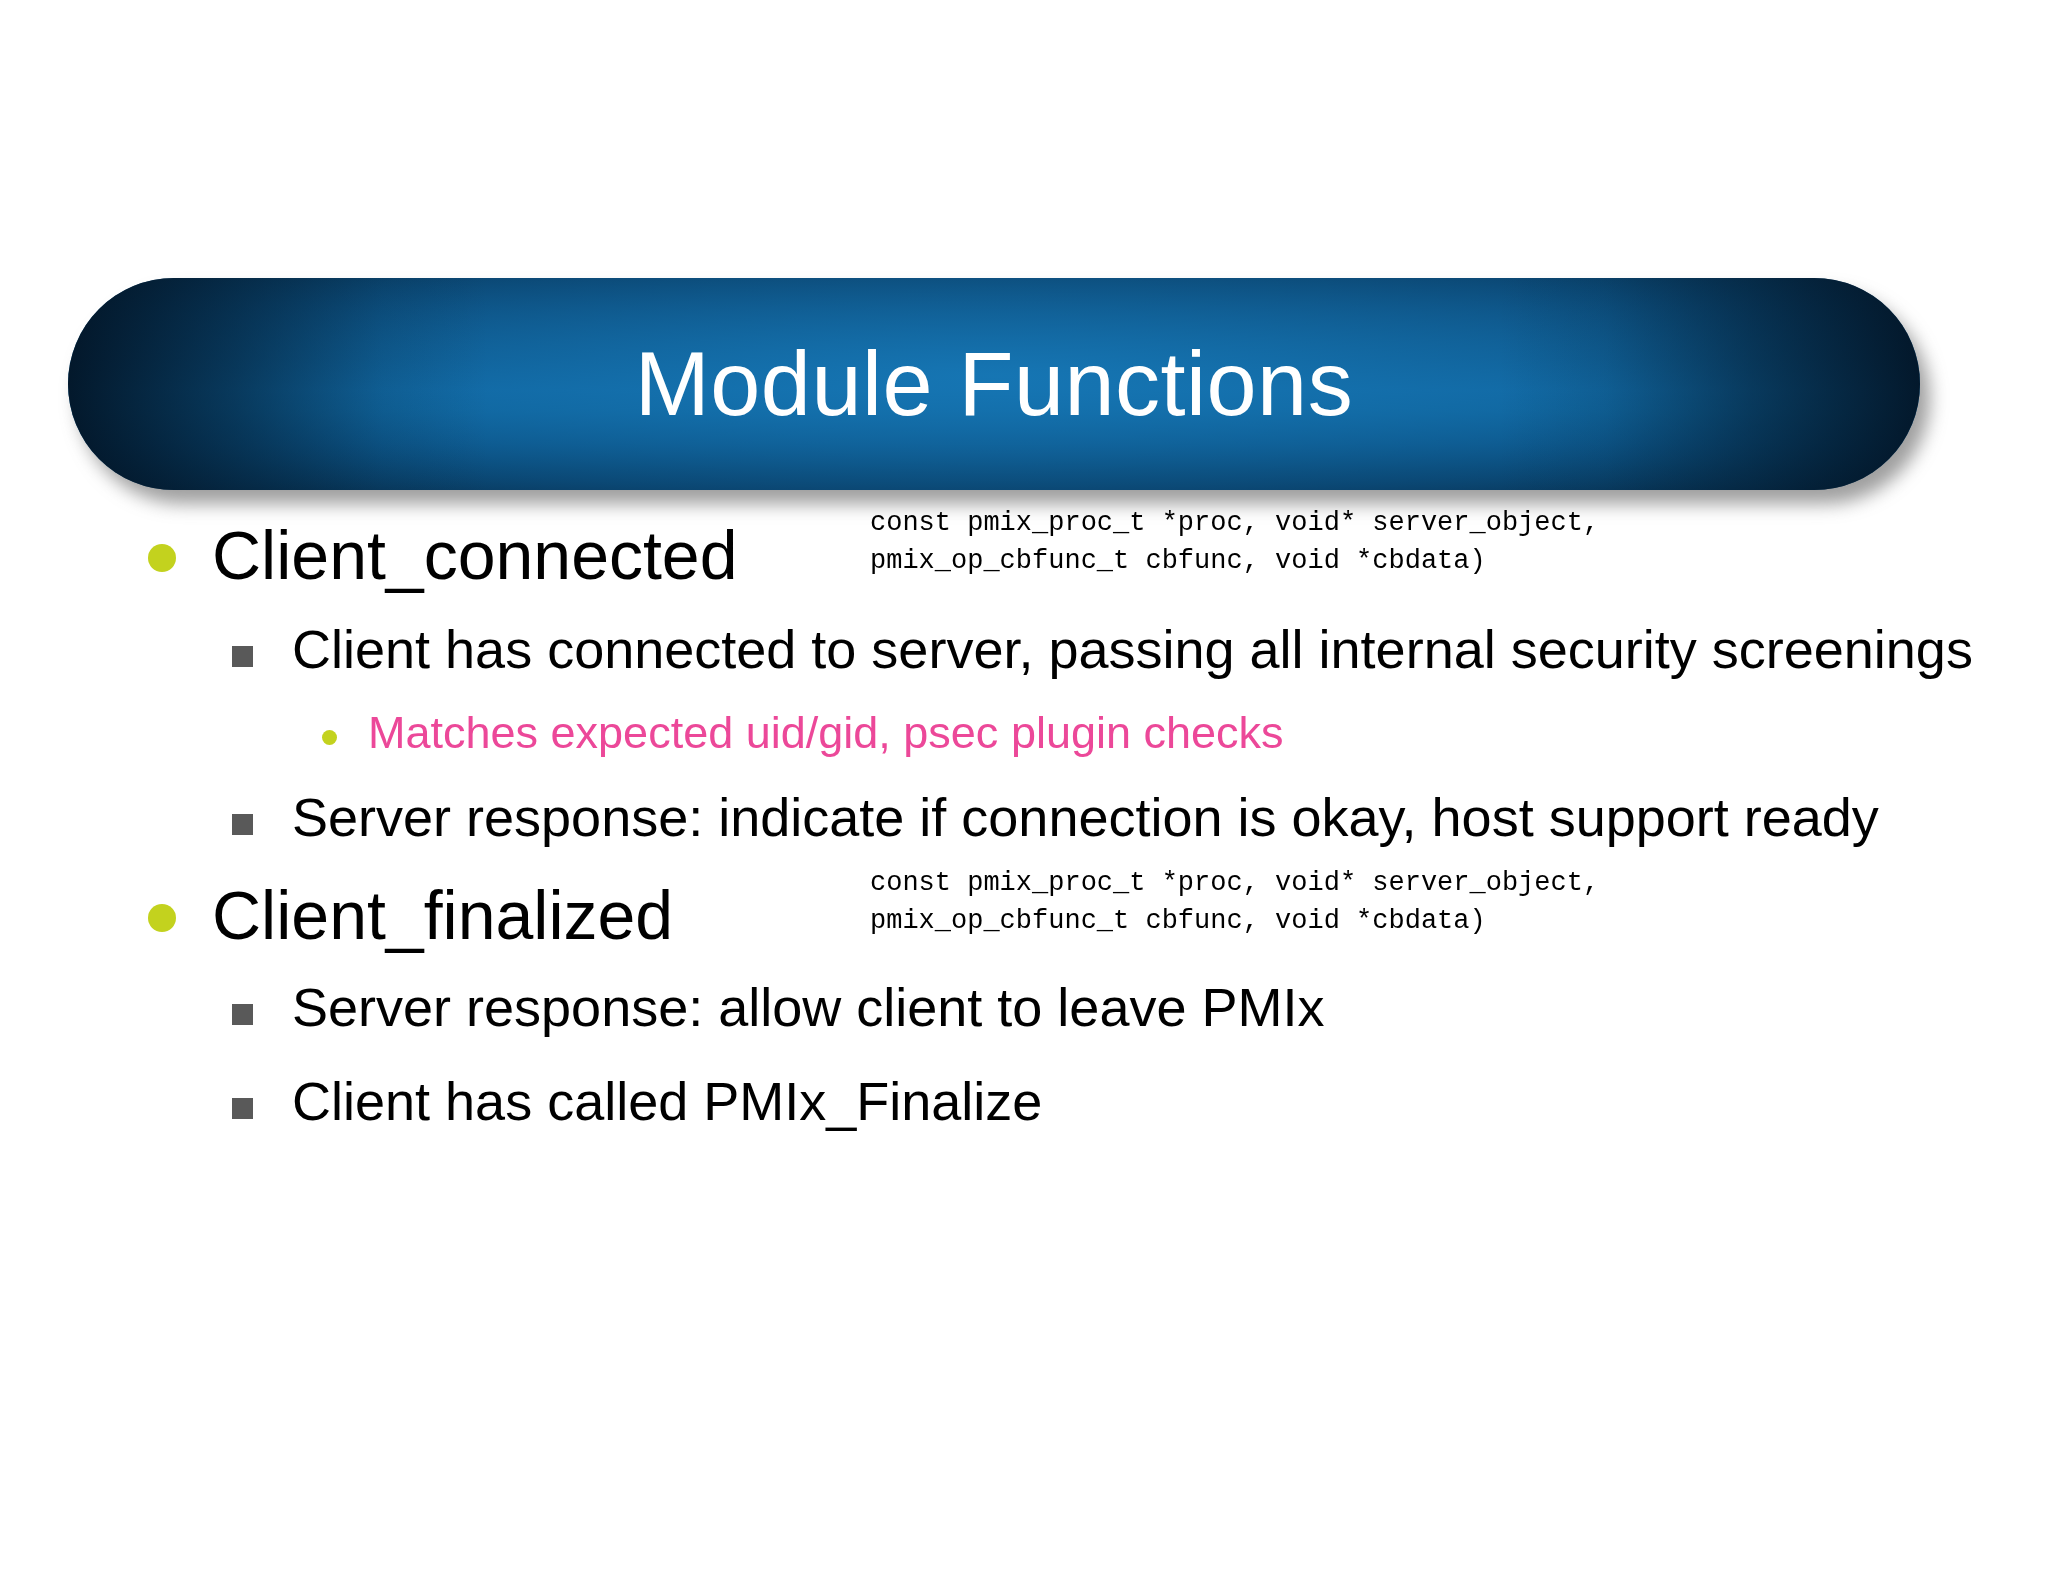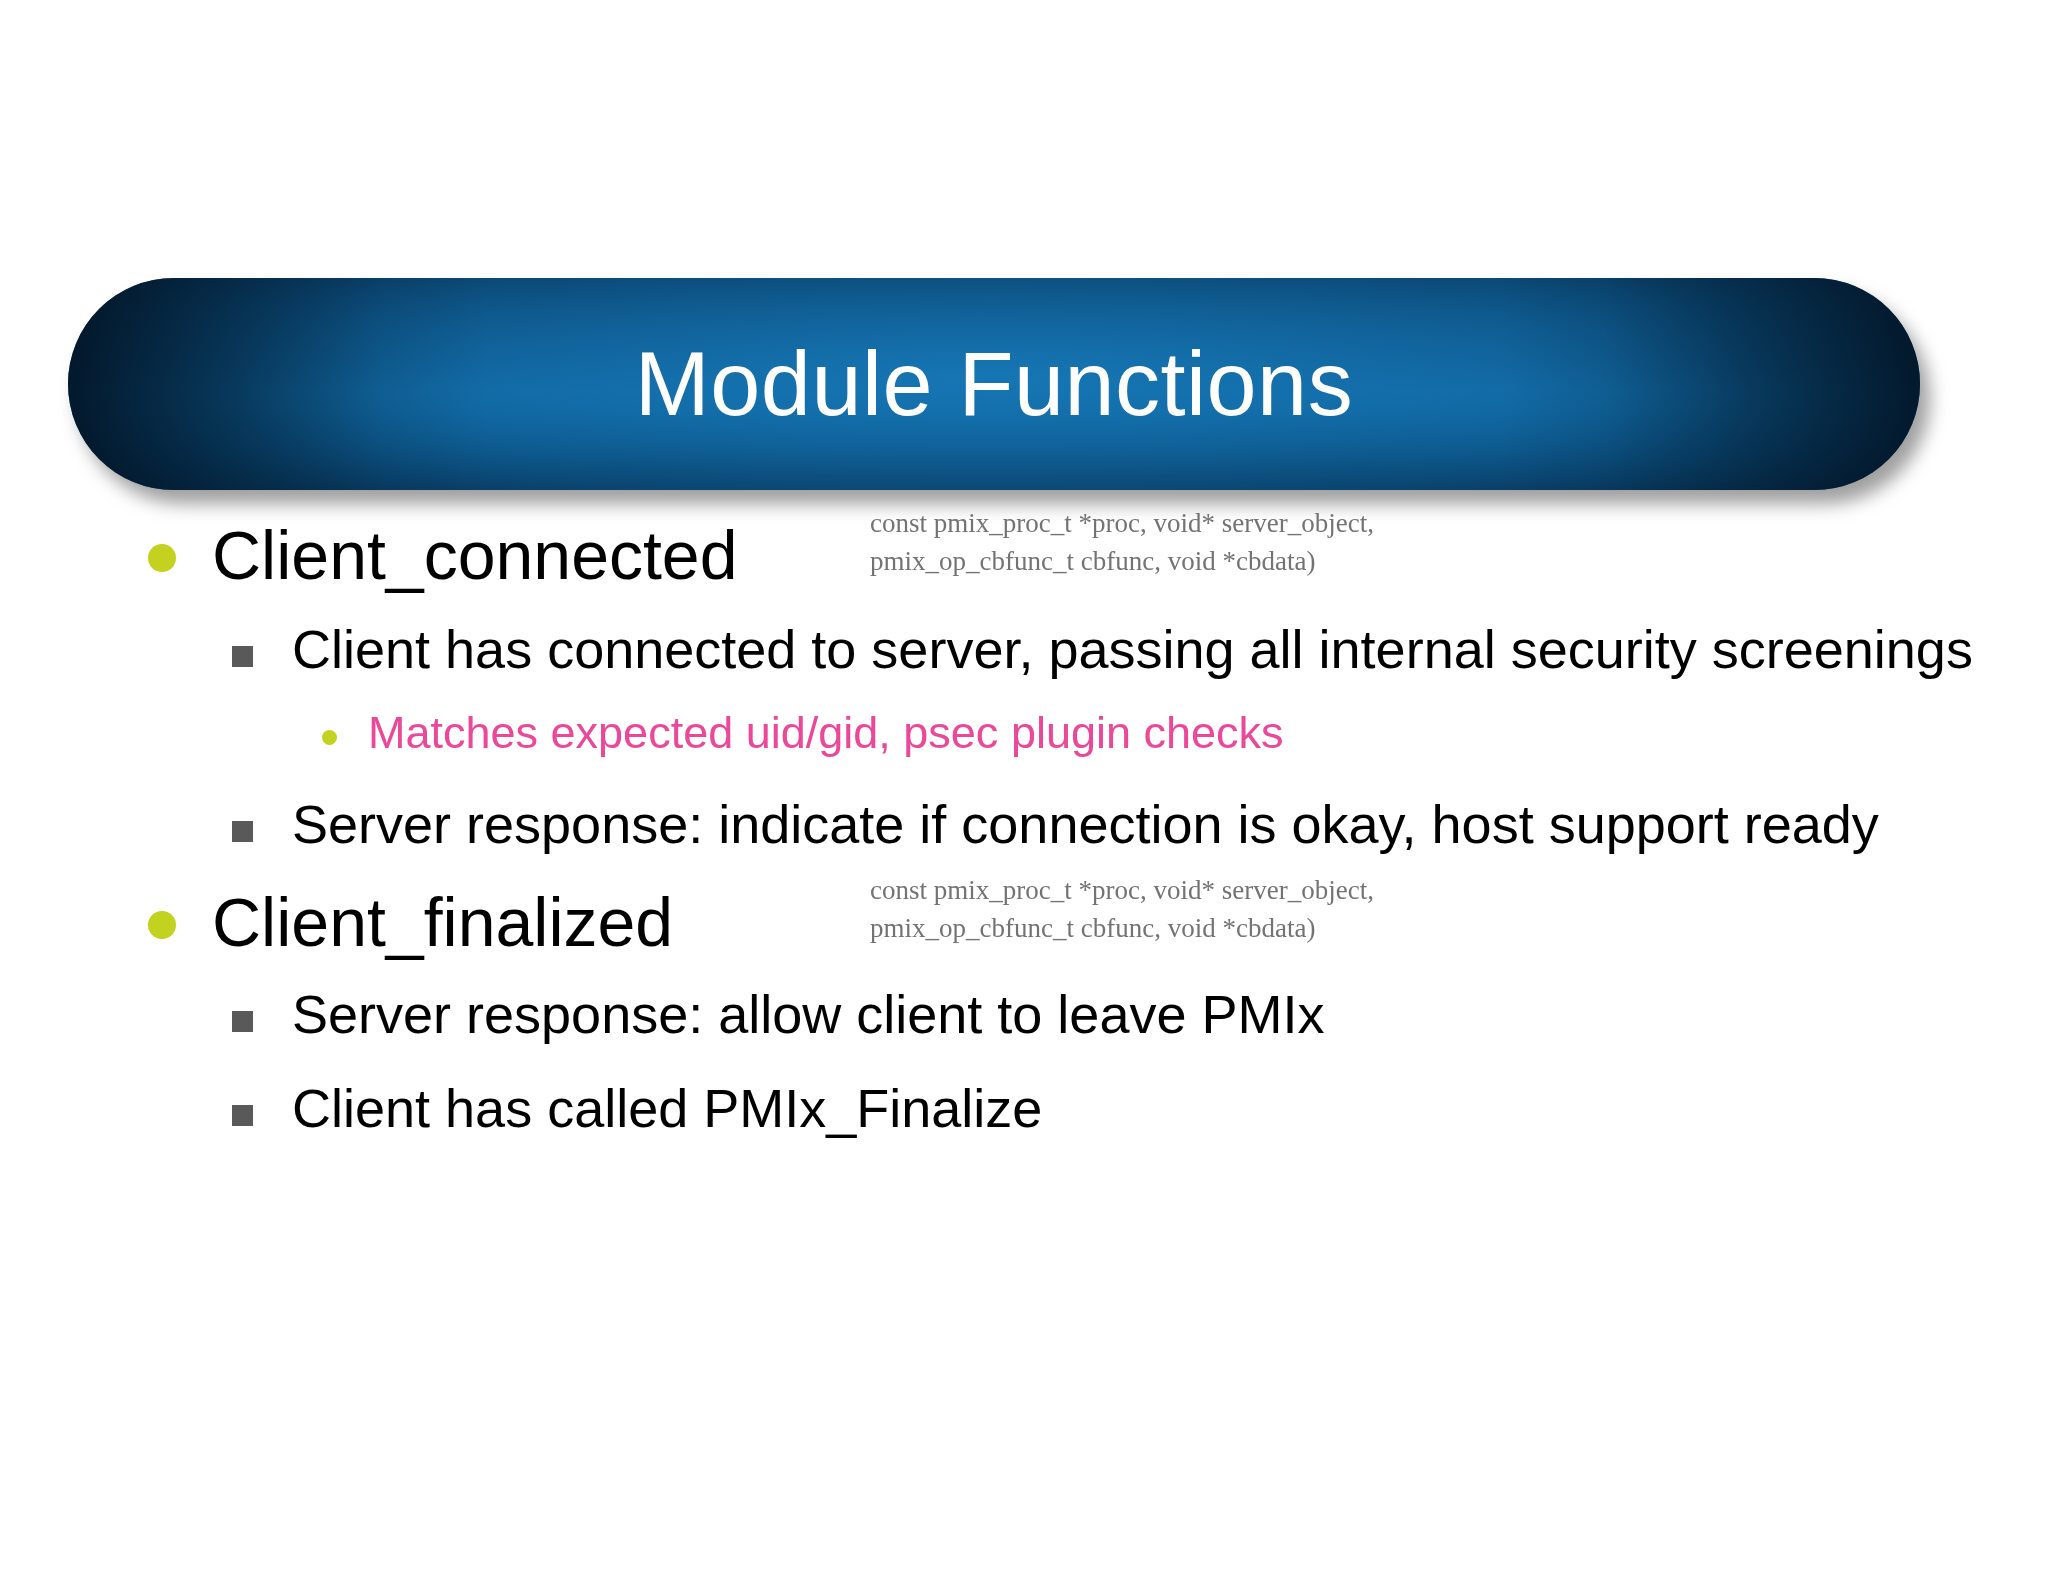--- a/index.html
+++ b/index.html
@@ -127,25 +127,25 @@
     font-size: 68px;
     color: #000000;
     line-height: 1.04;
     display: inline-block;
     vertical-align: top;
   }
 
   
   .annot {
     position: absolute;
-    color: #737373;
+    color: #000000;
     font-size: 27px;
     line-height: 1.28;
     white-space: pre;
-    font-family: Liberation Serif, serif;
+    font-family: Liberation Mono, monospace;
   }
 
   
   .l2 {
     position: relative;
     padding-left: 292px;
     padding-right: 60px;
     min-height: 66px;
   }
   .l2 .bullet {
@@ -209,21 +209,21 @@
     <div class="row l2" style="margin-top:26px;">
       <span class="bullet"></span>
       <span class="txt">Client has connected to server, passing all internal security screenings</span>
     </div>
 
     <div class="row l3" style="margin-top:22px;">
       <span class="bullet"></span>
       <span class="txt">Matches expected uid/gid, psec plugin checks</span>
     </div>
 
-    <div class="row l2" style="margin-top:29px;">
+    <div class="row l2" style="margin-top:22px;">
       <span class="bullet"></span>
       <span class="txt">Server response: indicate if connection is okay, host support ready</span>
     </div>
 
     <div class="row l1" style="margin-top:26px;">
       <span class="bullet"></span>
       <span class="txt">Client_finalized</span>
       <span class="annot" style="left:870px; top:-14px;">const pmix_proc_t *proc, void* server_object,</span>
       <span class="annot" style="left:870px; top:24px;">pmix_op_cbfunc_t cbfunc, void *cbdata)</span>
     </div>

